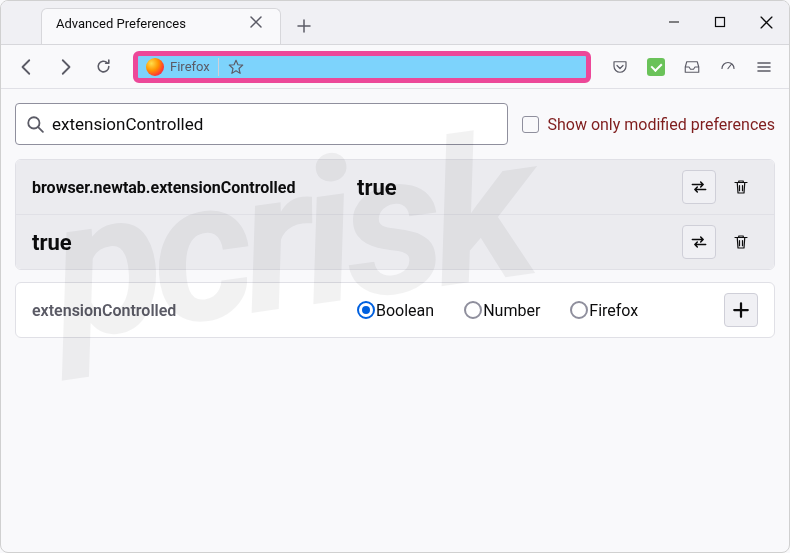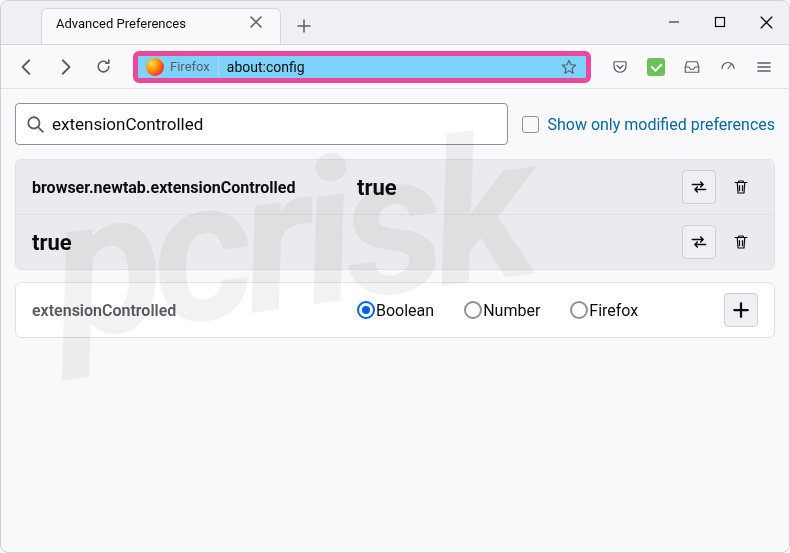--- a/index.html
+++ b/index.html
@@ -113,21 +113,21 @@
     height: 42px;
     border: 1px solid #8f8f9d;
     border-radius: 4px;
     display:flex; align-items:center;
     padding: 0 10px; gap:8px; background:#fff;
   }
   .search-box input {
     border:none; outline:none; font-size:17px; width:100%;
     color:#0c0c0d; font-family:inherit;
   }
-  .checkbox-row { display:flex; align-items:center; gap:8px; font-size:16px; color:#0369a1; }
+  .checkbox-row { display:flex; align-items:center; gap:8px; font-size:16px; color:#7f1d1d; }
   .checkbox {
     width:17px; height:17px; border:1px solid #8f8f9d; border-radius:3px;
   }
   
   .prefs {
     border:1px solid #e0e0e6; border-radius:6px; overflow:hidden; background:#fff;
   }
   .pref-row {
     display:flex; align-items:center;
     padding: 10px 16px;
@@ -222,21 +222,20 @@
   </div>
   <div class="nav-btn">
     <svg width="17" height="17" viewBox="0 0 16 16">
         <path d="M13 8 A5 5 0 1 1 11.5 4.5 M13 2 V5 H10" fill="none" stroke="currentColor" stroke-width="1.5" stroke-linecap="round" stroke-linejoin="round"></path>
       </svg>
   </div>
   <div class="urlbar">
     <span class="firefox-logo"></span>
     <span class="urlbar-label">Firefox</span>
     <span class="urlbar-sep"></span>
-    <span class="urlbar-text">about:config</span>
     <span style="color:#5b5b66">
       <svg width="18" height="18" viewBox="0 0 24 24">
           <path d="M12 3 L14.6 9 L21 9.5 L16 14 L17.5 20.5 L12 17 L6.5 20.5 L8 14 L3 9.5 L9.4 9 Z" fill="none" stroke="currentColor" stroke-width="1.5" stroke-linejoin="round"></path>
         </svg>
     </span>
   </div>
   <div class="toolbar-icon">
     <svg width="18" height="18" viewBox="0 0 24 24">
         <path d="M4 5 H20 V11 A8 8 0 0 1 4 11 Z M8 10 L12 14 L16 10" fill="none" stroke="currentColor" stroke-width="1.6" stroke-linejoin="round" stroke-linecap="round"></path>
       </svg>

